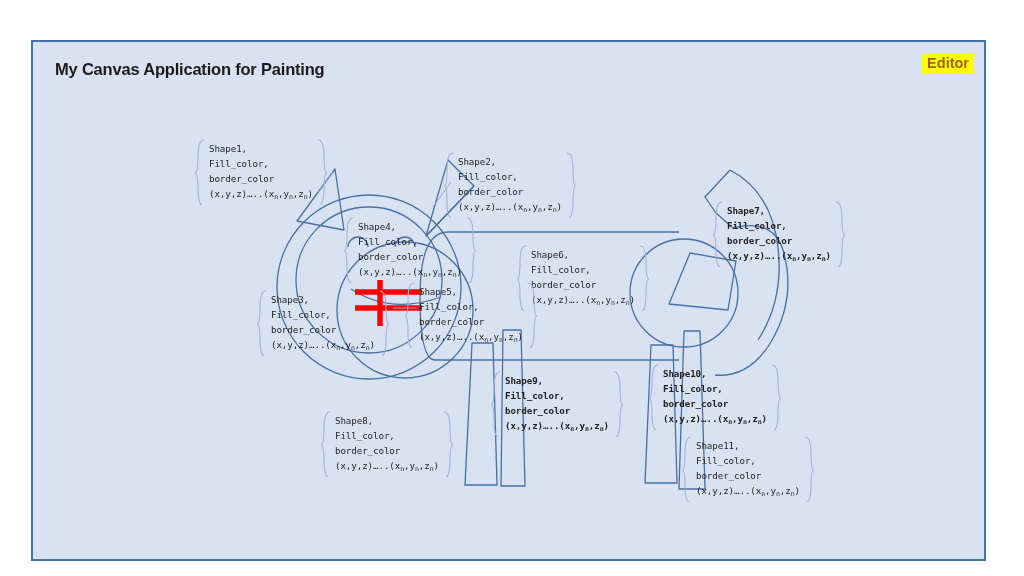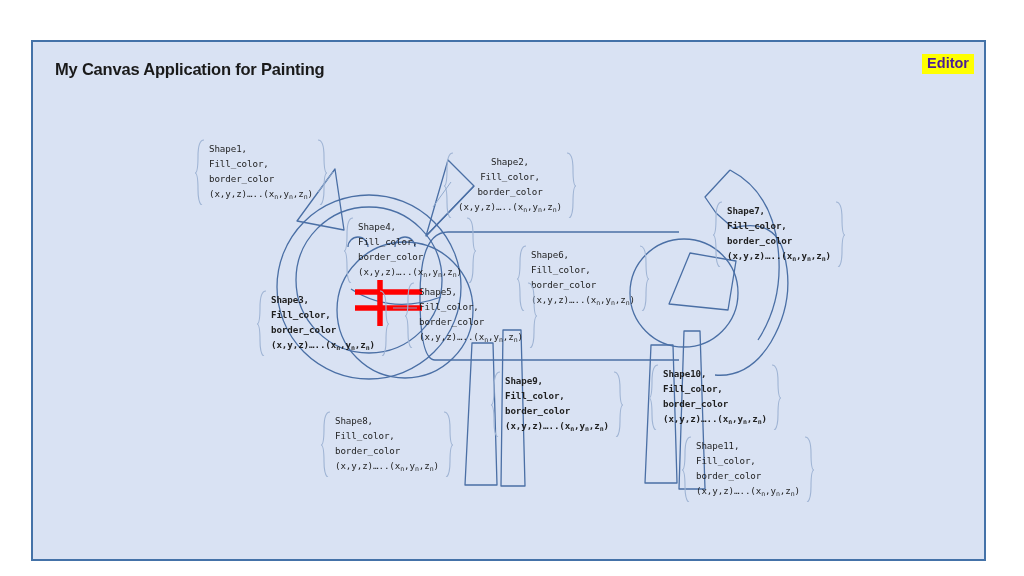--- a/index.html
+++ b/index.html
@@ -56,21 +56,21 @@
     color: #1a1a1a;
     text-decoration: underline;
     white-space: nowrap;
     font-family: "Liberation Sans", sans-serif;
   }
   #editor-badge {
     position: absolute;
     right: 10px;
     top: 12px;
     background: #ffff00;
-    color: #4c1d95;
+    color: #a16207;
     font-size: 14.5px;
     font-weight: bold;
     padding: 1px 5px 2px 5px;
     line-height: 1.15;
     white-space: nowrap;
   }
 
   
   #blueprint-layer {
     position: absolute;
@@ -166,22 +166,22 @@
         <path d="M 418 140 L 400 165"></path>
         <path d="M 384 266 L 360 266"></path>
       </g>
     </svg>
 
     <div id="app-title">My Canvas Application for Painting</div>
     <div id="editor-badge">Editor</div>
 
     <div id="annotations">
         <div class="annot" style="left: 176px; top: 100px;"><span class="ln">Shape1,</span><span class="ln">Fill_color,</span><span class="ln">border_color</span><span class="ln"><span>(x,y,z)…..(x</span><sub>n</sub><span>,y</span><sub>n</sub><span>,z</span><sub>n</sub><span>)</span></span></div>
-        <div class="annot" style="left: 425px; top: 113px; text-align: center;"><span class="ln">Shape2,</span><span class="ln">Fill_color,</span><span class="ln">border_color</span><span class="ln"><span>(x,y,z)…..(x</span><sub>n</sub><span>,y</span><sub>n</sub><span>,z</span><sub>n</sub><span>)</span></span></div>
-        <div class="annot" style="left: 238px; top: 251px; font-weight: bold;"><span class="ln">Shape3,</span><span class="ln">Fill_color,</span><span class="ln">border_color</span><span class="ln"><span>(x,y,z)…..(x</span><sub>n</sub><span>,y</span><sub>n</sub><span>,z</span><sub>n</sub><span>)</span></span></div>
+        <div class="annot" style="left: 425px; top: 113px;"><span class="ln">Shape2,</span><span class="ln">Fill_color,</span><span class="ln">border_color</span><span class="ln"><span>(x,y,z)…..(x</span><sub>n</sub><span>,y</span><sub>n</sub><span>,z</span><sub>n</sub><span>)</span></span></div>
+        <div class="annot" style="left: 238px; top: 251px;"><span class="ln">Shape3,</span><span class="ln">Fill_color,</span><span class="ln">border_color</span><span class="ln"><span>(x,y,z)…..(x</span><sub>n</sub><span>,y</span><sub>n</sub><span>,z</span><sub>n</sub><span>)</span></span></div>
         <div class="annot" style="left: 325px; top: 178px;"><span class="ln">Shape4,</span><span class="ln">Fill_color,</span><span class="ln">border_color</span><span class="ln"><span>(x,y,z)…..(x</span><sub>n</sub><span>,y</span><sub>n</sub><span>,z</span><sub>n</sub><span>)</span></span></div>
         <div class="annot" style="left: 386px; top: 243px;"><span class="ln">Shape5,</span><span class="ln">Fill_color,</span><span class="ln">border_color</span><span class="ln"><span>(x,y,z)…..(x</span><sub>n</sub><span>,y</span><sub>n</sub><span>,z</span><sub>n</sub><span>)</span></span></div>
         <div class="annot" style="left: 498px; top: 206px;"><span class="ln">Shape6,</span><span class="ln">Fill_color,</span><span class="ln">border_color</span><span class="ln"><span>(x,y,z)…..(x</span><sub>n</sub><span>,y</span><sub>n</sub><span>,z</span><sub>n</sub><span>)</span></span></div>
         <div class="annot" style="left: 694px; top: 162px; font-weight: bold;"><span class="ln">Shape7,</span><span class="ln">Fill_color,</span><span class="ln">border_color</span><span class="ln"><span>(x,y,z)…..(x</span><sub>n</sub><span>,y</span><sub>n</sub><span>,z</span><sub>n</sub><span>)</span></span></div>
         <div class="annot" style="left: 302px; top: 372px;"><span class="ln">Shape8,</span><span class="ln">Fill_color,</span><span class="ln">border_color</span><span class="ln"><span>(x,y,z)…..(x</span><sub>n</sub><span>,y</span><sub>n</sub><span>,z</span><sub>n</sub><span>)</span></span></div>
         <div class="annot" style="left: 472px; top: 332px; font-weight: bold;"><span class="ln">Shape9,</span><span class="ln">Fill_color,</span><span class="ln">border_color</span><span class="ln"><span>(x,y,z)…..(x</span><sub>n</sub><span>,y</span><sub>n</sub><span>,z</span><sub>n</sub><span>)</span></span></div>
         <div class="annot" style="left: 630px; top: 325px; font-weight: bold;"><span class="ln">Shape10,</span><span class="ln">Fill_color,</span><span class="ln">border_color</span><span class="ln"><span>(x,y,z)…..(x</span><sub>n</sub><span>,y</span><sub>n</sub><span>,z</span><sub>n</sub><span>)</span></span></div>
         <div class="annot" style="left: 663px; top: 397px;"><span class="ln">Shape11,</span><span class="ln">Fill_color,</span><span class="ln">border_color</span><span class="ln"><span>(x,y,z)…..(x</span><sub>n</sub><span>,y</span><sub>n</sub><span>,z</span><sub>n</sub><span>)</span></span></div>
       </div>
 

